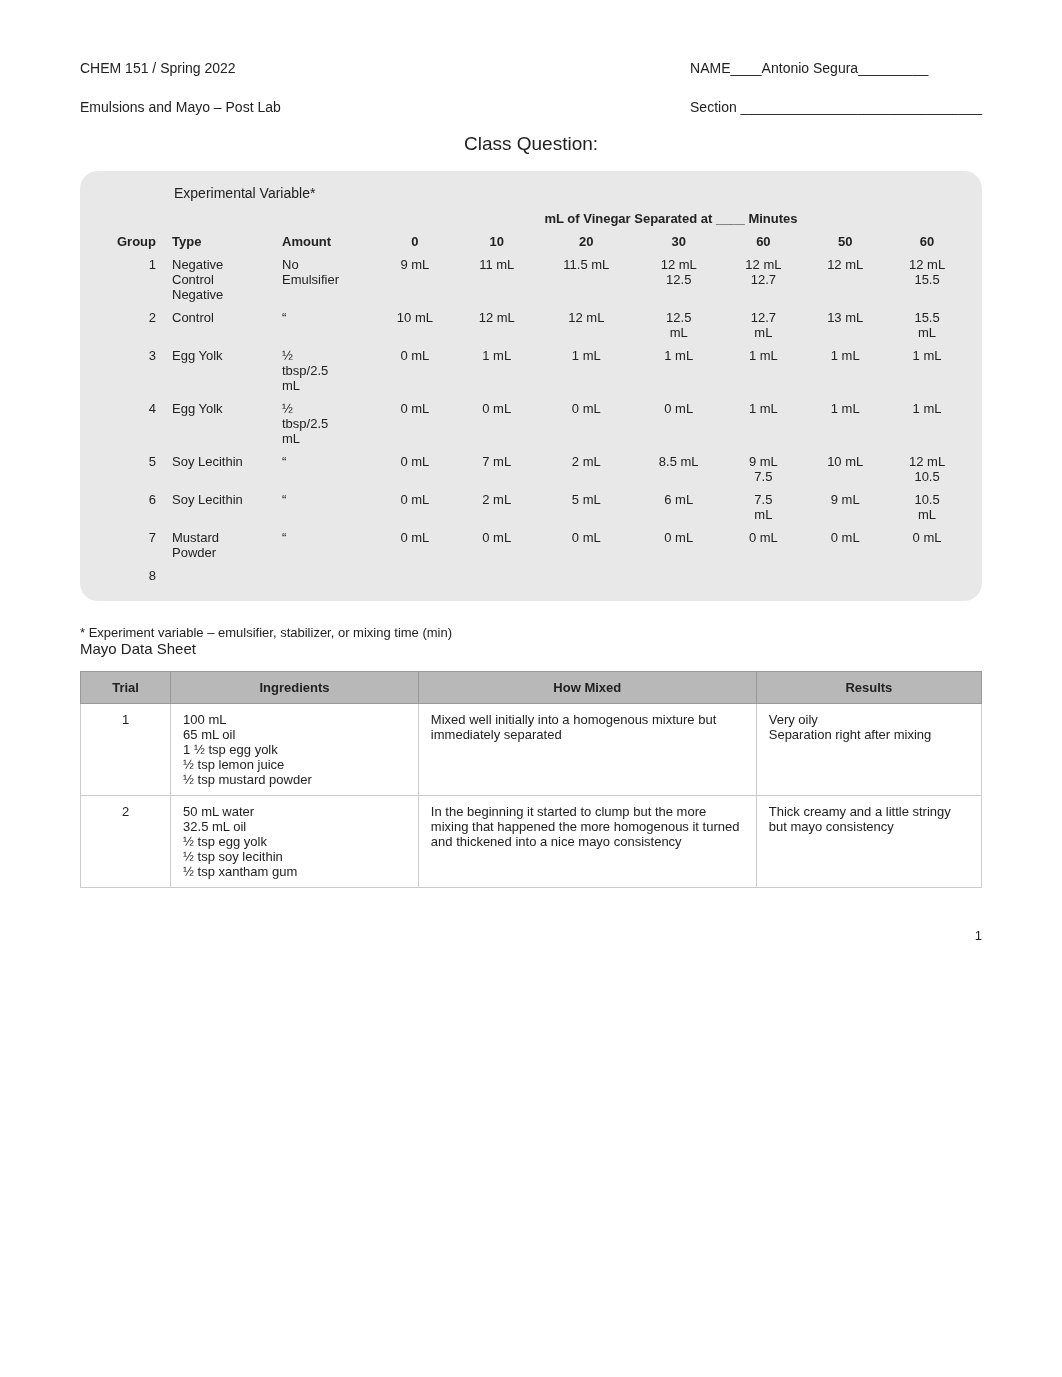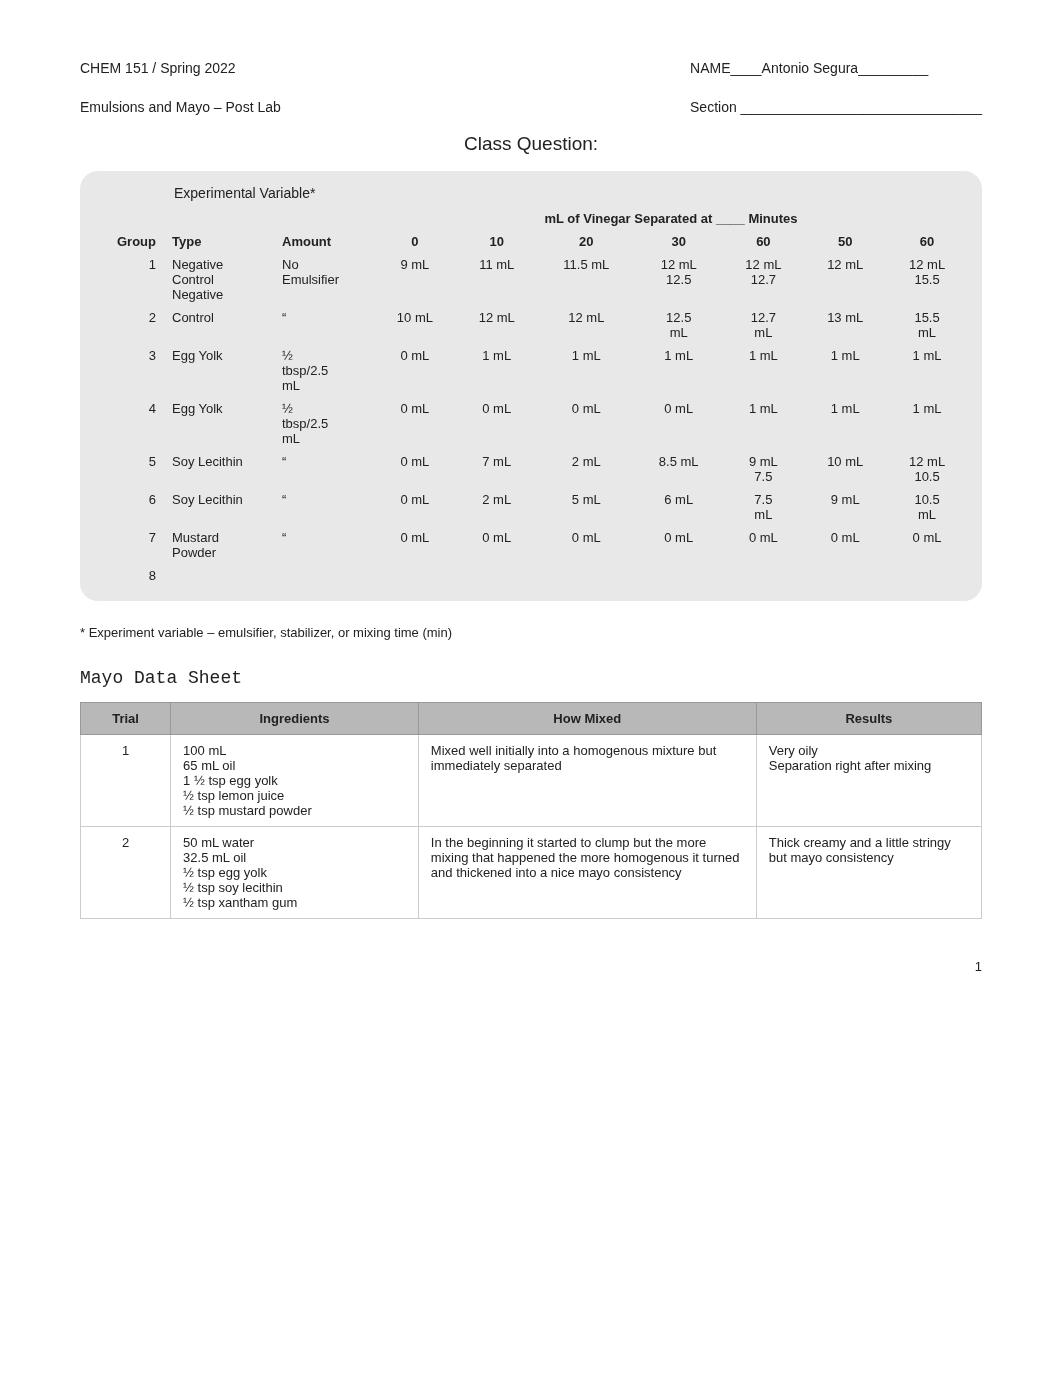--- a/index.html
+++ b/index.html
@@ -71,24 +71,22 @@
     .minutes-header {
       text-align: center !important;
       font-weight: bold;
     }
     .footnote {
       margin-top: 18px;
       font-size: 13px;
     }
     
     .mayo-label {
-      font-size: 18px;
-      margin-top: 28px;
+      font-size: 15px;
       margin-bottom: 14px;
-      font-family: Liberation Mono, monospace;
     }
     .mayo-table-wrap {
       margin-left: 0;
     }
     .mayo-table {
       width: 100%;
       border-collapse: collapse;
       font-size: 13px;
     }
     .mayo-table th {

